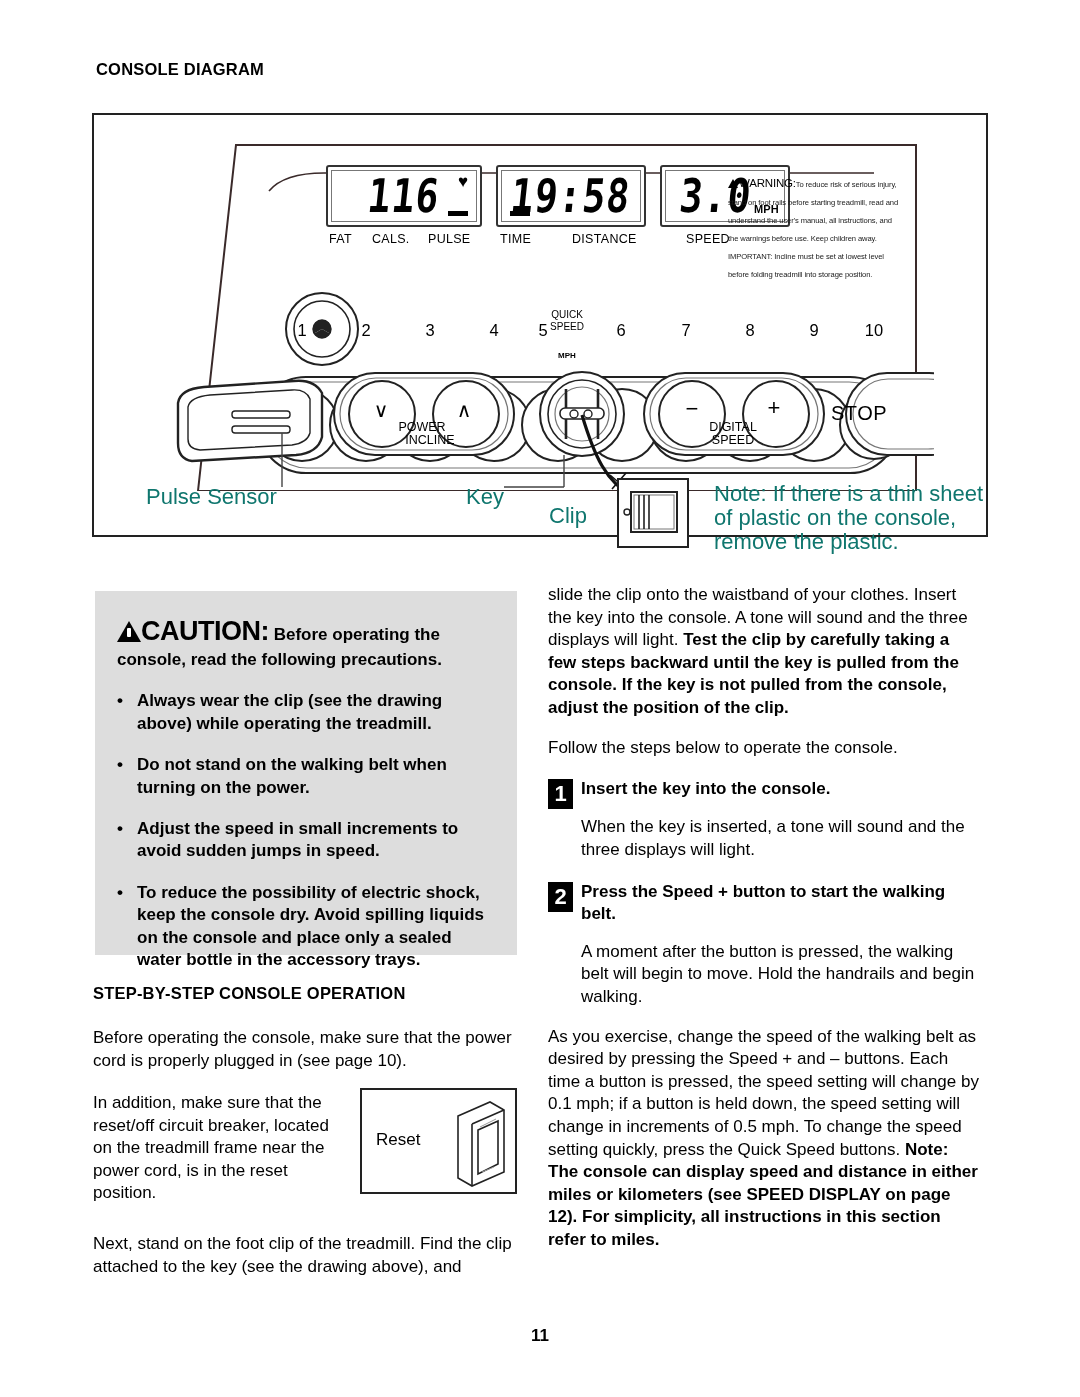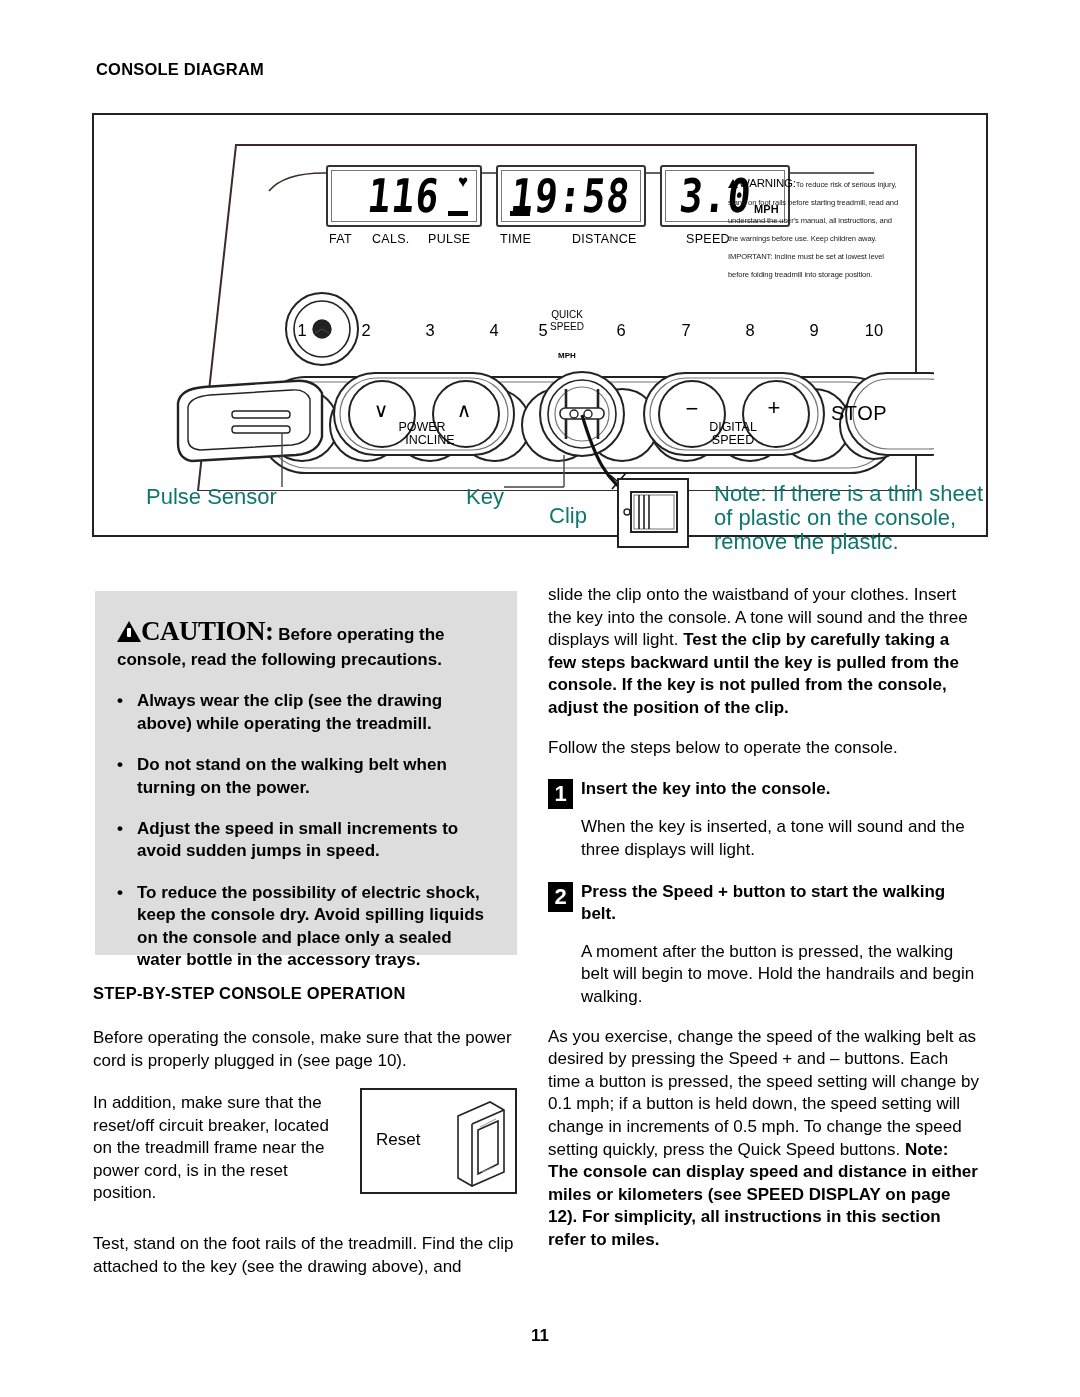--- a/index.html
+++ b/index.html
@@ -189,21 +189,20 @@
   .caution-head {
     font-size: 17px;
     font-weight: bold;
     line-height: 1.30;
     margin: 0 0 2px 0;
   }
   .caution-word {
     font-size: 27px;
     font-weight: bold;
     letter-spacing: -0.5px;
-    font-family: Liberation Serif, serif;
   }
   .caution-tri {
     display: inline-block;
     width: 0; height: 0;
     border-left: 12px solid transparent;
     border-right: 12px solid transparent;
     border-bottom: 21px solid #000;
     vertical-align: -2px;
     position: relative;
   }
@@ -500,21 +499,21 @@
     <svg style="position:absolute; left:82px; top:8px;" width="70" height="90" fill="none">
       <path d="M14 18 L46 4 L60 12 L60 74 L28 88 L14 80 Z" fill="#fff" stroke="#222" stroke-width="1.6"></path>
       <path d="M28 26 L60 12 M28 26 L28 88" stroke="#222" stroke-width="1.6"></path>
       <path d="M34 32 L54 23 L54 66 L34 76 Z" fill="#fff" stroke="#222" stroke-width="1.6"></path>
       <path d="M36 29 L52 21" stroke="#999" stroke-width="1"></path>
       <path d="M38 74 L50 69" stroke="#999" stroke-width="1"></path>
     </svg>
   </div>
 
   <div class="col" style="left:93px; top:1233px;">
-    <p class="para">Test, stand on the foot rails of the treadmill. Find the clip attached to the key (see the drawing above), and</p>
+    <p class="para">Next, stand on the foot clip of the treadmill. Find the clip attached to the key (see the drawing above), and</p>
   </div>
 
   <div class="col" id="col-right">
     <p class="para"><span>slide the clip onto the waistband of your clothes. Insert the key into the console. A tone will sound and the three displays will light.</span> <b>Test the clip by carefully taking a few steps backward until the key is pulled from the console. If the key is not pulled from the console, adjust the position of the clip.</b></p>
 
     <p class="para">Follow the steps below to operate the console.</p>
 
     <div class="step">
       <span class="step-num">1</span>
       <p class="step-title">Insert the key into the console.</p>

